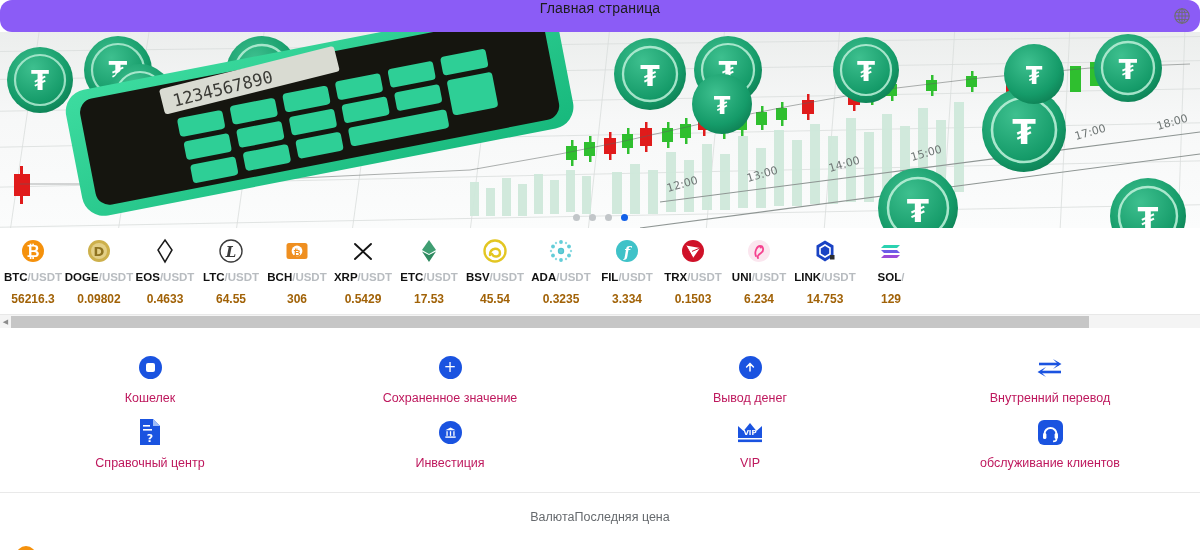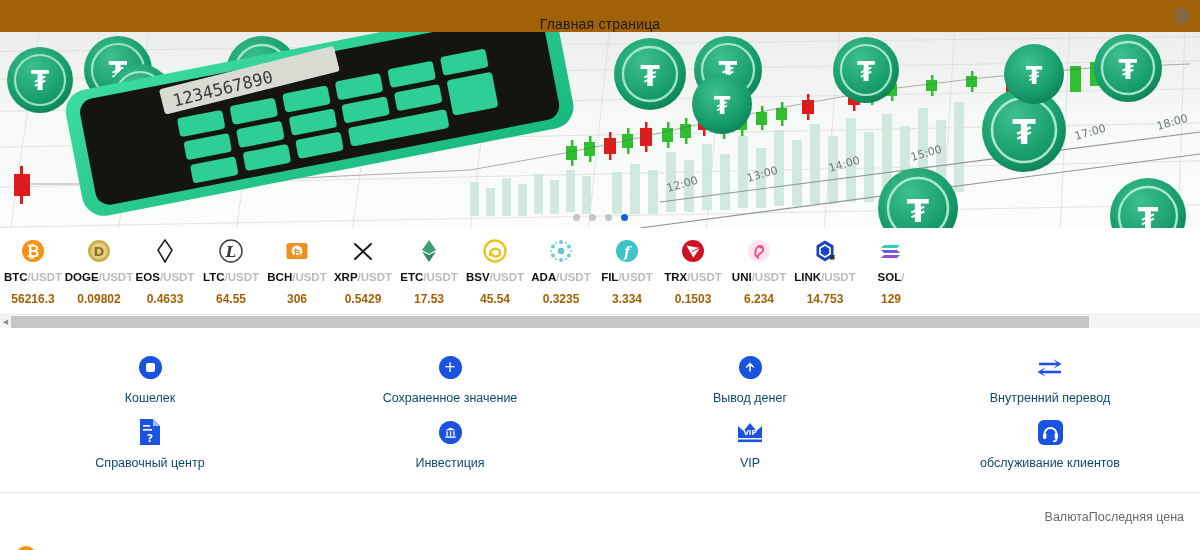--- a/index.html
+++ b/index.html
@@ -7,22 +7,23 @@
     width: 1200px; height: 550px;
     background: #ffffff;
     font-family: "Liberation Sans", sans-serif;
     overflow: hidden;
   }
 
   
   .topbar {
     position: relative;
     height: 32px;
-    display: flex; align-items: flex-end; justify-content: center;
-    background: #a16207;
+    display: flex; align-items: flex-start; justify-content: center;
+    background: #8b5cf6;
+    border-radius: 12px;
   }
   .topbar-title {
     font-size: 14px; color: #1c1c1c; letter-spacing: .2px;
   }
   .globe-btn {
     position: absolute; right: 8px; top: 6px;
     width: 20px; height: 20px;
     display: flex; align-items: center; justify-content: center;
   }
 
@@ -102,37 +103,37 @@
     display: flex;
   }
   .menu-cell {
     flex: 1 1 25%;
     display: flex; flex-direction: column; align-items: center;
     padding: 6px 0 4px;
   }
   .mi-icon { height: 34px; display: flex; align-items: center; justify-content: center; }
   .mi-label {
     margin-top: 7px;
-    font-size: 12.5px; color: #0c4a6e; text-align: left; white-space: nowrap;
+    font-size: 12.5px; color: #be185d; text-align: left; white-space: nowrap;
   }
   .circ {
     width: 23px; height: 23px; border-radius: 50%;
     background: #1a53e0;
     display: flex; align-items: center; justify-content: center;
     color: #fff;
   }
 
   
   .market {
     border-top: 1px solid #e9e9e9;
     margin-top: 8px;
     padding: 0 16px;
   }
   .market-head {
-    display: flex; justify-content: flex-end;
+    display: flex; justify-content: center;
     padding: 17px 0 0;
     font-size: 12.5px; color: #666a6e;
   }
   .market-row {
     display: flex; justify-content: space-between; align-items: center;
     padding: 22px 0 0;
   }
   .mr-left { display: flex; align-items: center; gap: 9px; }
   .mr-pair { font-size: 13px; font-weight: bold; color: #111; }
   .mr-pair .q { color: #b8bcc0; }

